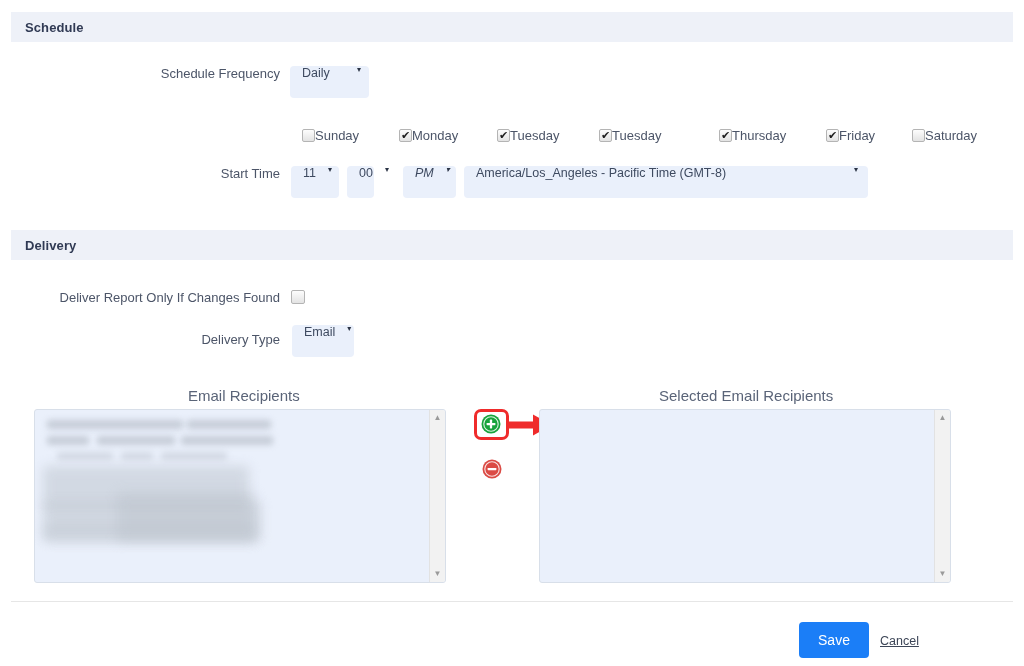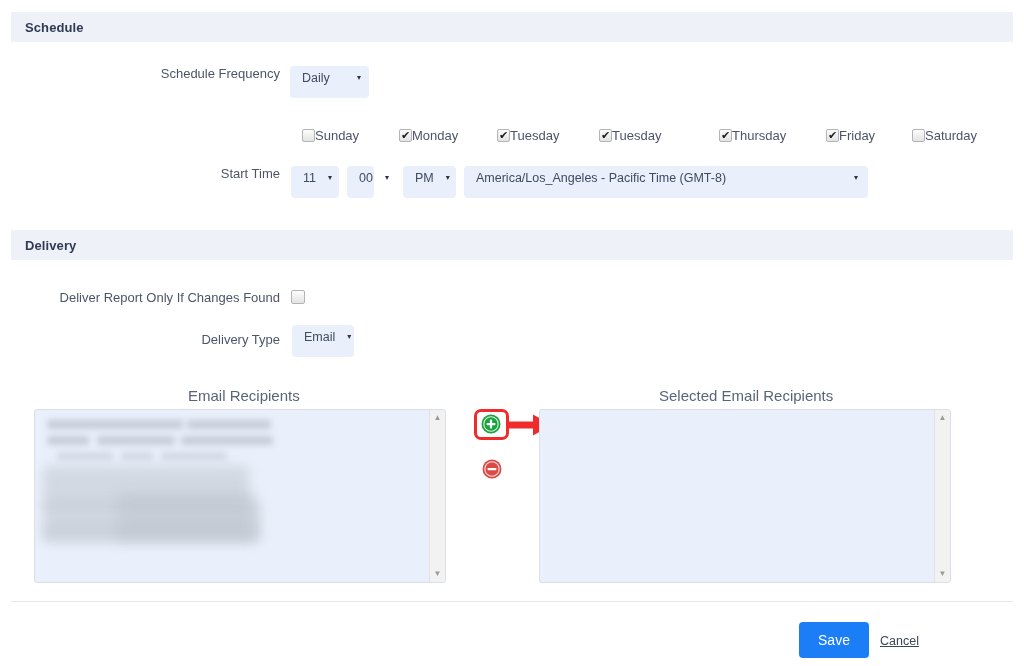--- a/index.html
+++ b/index.html
@@ -40,21 +40,21 @@
     text-align: right;
     white-space: nowrap;
   }
 
   
   .sel {
     background: #eaf0fb;
     border: none;
     border-radius: 4px;
     height: 32px;
-    display: flex; align-items: center;
+    display: flex; 
     padding: 0 8px 8px 12px;
     font-size: 12.5px;
     color: #3e4a60;
     cursor: pointer;
     white-space: nowrap;
     position: relative;
   }
   .sel .caret {
     margin-left: auto;
     padding-left: 12px;
@@ -241,21 +241,21 @@
     <span class="flabel">Start Time</span>
   </div>
   <div class="sel" style="position:absolute; top:166px; left:291px; width:48px;">
     <span>11</span>
     <span class="caret">▾</span>
   </div>
   <div class="sel" style="position:absolute; top:166px; left:347px; width:27px;">
     <span>00</span>
     <span class="caret">▾</span>
   </div>
-  <div class="sel" style="position:absolute; top:166px; left:403px; width:53px;">
+  <div class="sel" style="position:absolute; top:166px; left:403px; width:53px;font-style:italic;">
     <span>PM</span>
     <span class="caret">▾</span>
   </div>
   <div class="sel wide" style="position:absolute; top:166px; left:464px;">
     <span>America/Los_Angeles - Pacific Time (GMT-8)</span>
     <span class="caret">▾</span>
   </div>
 
   <div class="section-bar" style="top:230px;">
     <span class="title">Delivery</span>

